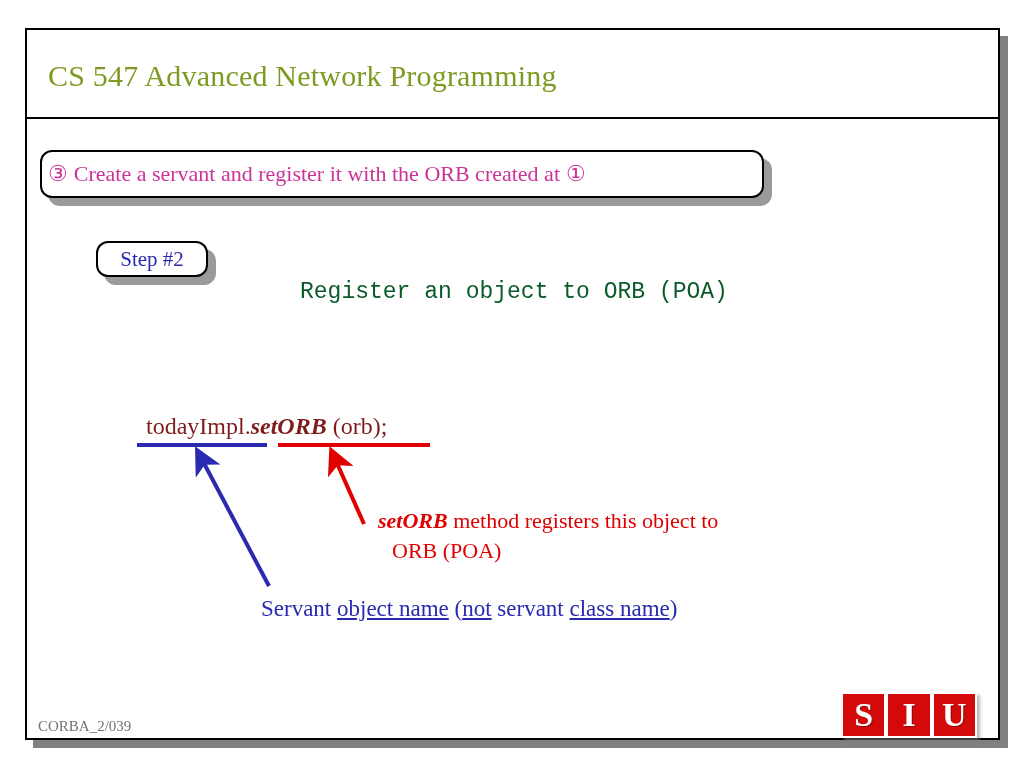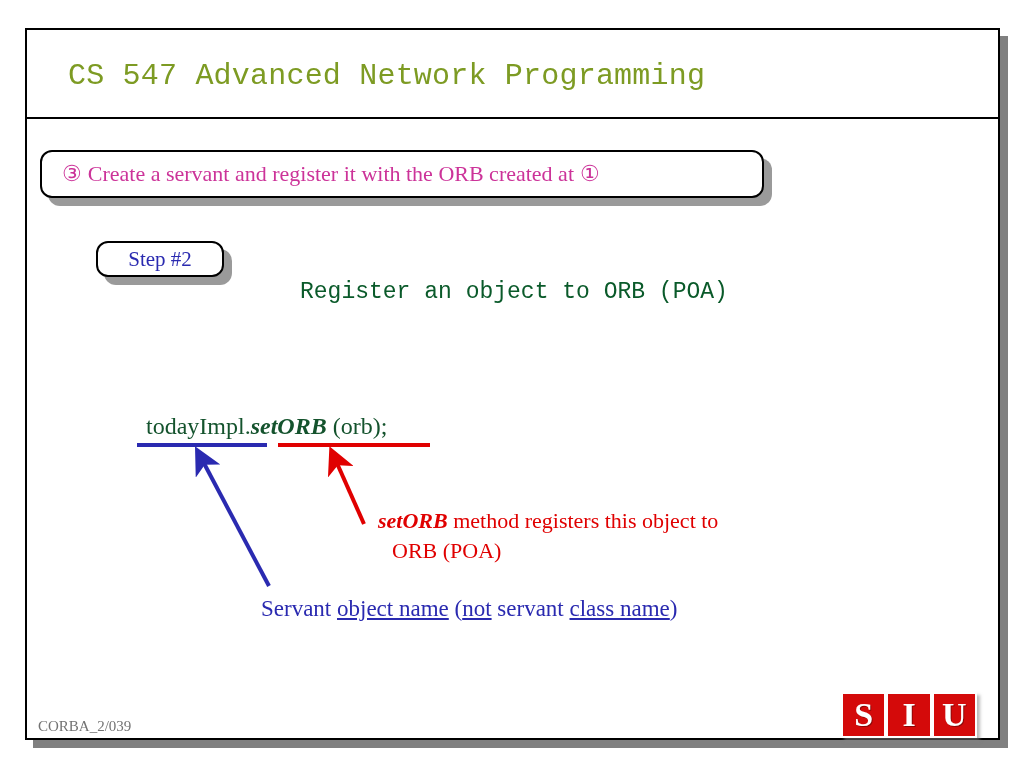--- a/index.html
+++ b/index.html
@@ -43,25 +43,25 @@
     left: 25px;
     top: 117px;
     width: 975px;
     height: 2px;
     background: #000000;
   }
 
   
   .slide-title {
     position: absolute;
-    left: 68px;
+    left: 48px;
     top: 59px;
     font-size: 30px;
     color: #7d9b23;
-    font-family: Liberation Mono, monospace;
+    font-family: Liberation Serif, serif;
     letter-spacing: 0.2px;
     white-space: nowrap;
   }
 
   
   .rbox-wrap { position: absolute; }
   .rbox-shadow {
     position: absolute;
     left: 8px;
     top: 8px;
@@ -78,31 +78,31 @@
     border-radius: 12px;
     box-sizing: border-box;
     width: 100%;
     height: 100%;
     display: flex;
     align-items: center;
   }
 
   
   #callout-step3 { left: 40px; top: 150px; width: 724px; height: 48px; }
-  #callout-step3 .rbox { padding-left: 20px; }
+  #callout-step3 .rbox { padding-left: 6px; }
   .callout-text {
     font-size: 22px;
     color: #cc3399;
     font-family: "Liberation Serif", serif;
     white-space: nowrap;
   }
   .circnum { font-size: 22px; }
 
   
-  #callout-step2 { left: 96px; top: 241px; width: 128px; height: 36px; }
+  #callout-step2 { left: 96px; top: 241px; width: 112px; height: 36px; }
   #callout-step2 .rbox { justify-content: center; }
   .step2-text {
     font-size: 21px;
     color: #2a2ab0;
     font-family: "Liberation Serif", serif;
     white-space: nowrap;
   }
 
   
   .green-line {
@@ -114,21 +114,21 @@
     font-family: Liberation Mono, monospace;
     white-space: nowrap;
   }
 
   
   .code-line {
     position: absolute;
     left: 146px;
     top: 413px;
     font-size: 24px;
-    color: #14532d;
+    color: #7f1d1d;
     font-family: "Liberation Serif", serif;
     white-space: nowrap;
   }
   .code-line .em { font-weight: bold; font-style: italic; }
 
   .ul-blue {
     position: absolute;
     left: 137px;
     top: 443px;
     width: 130px;

